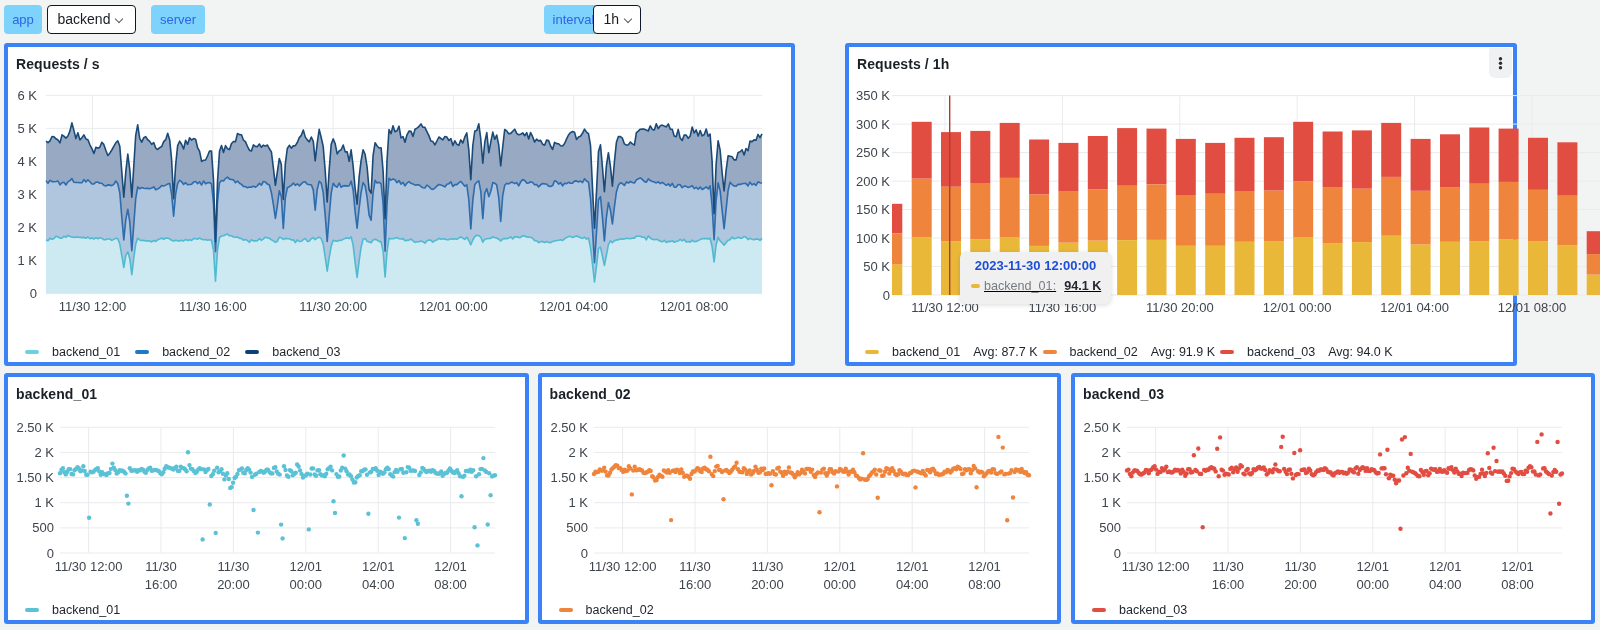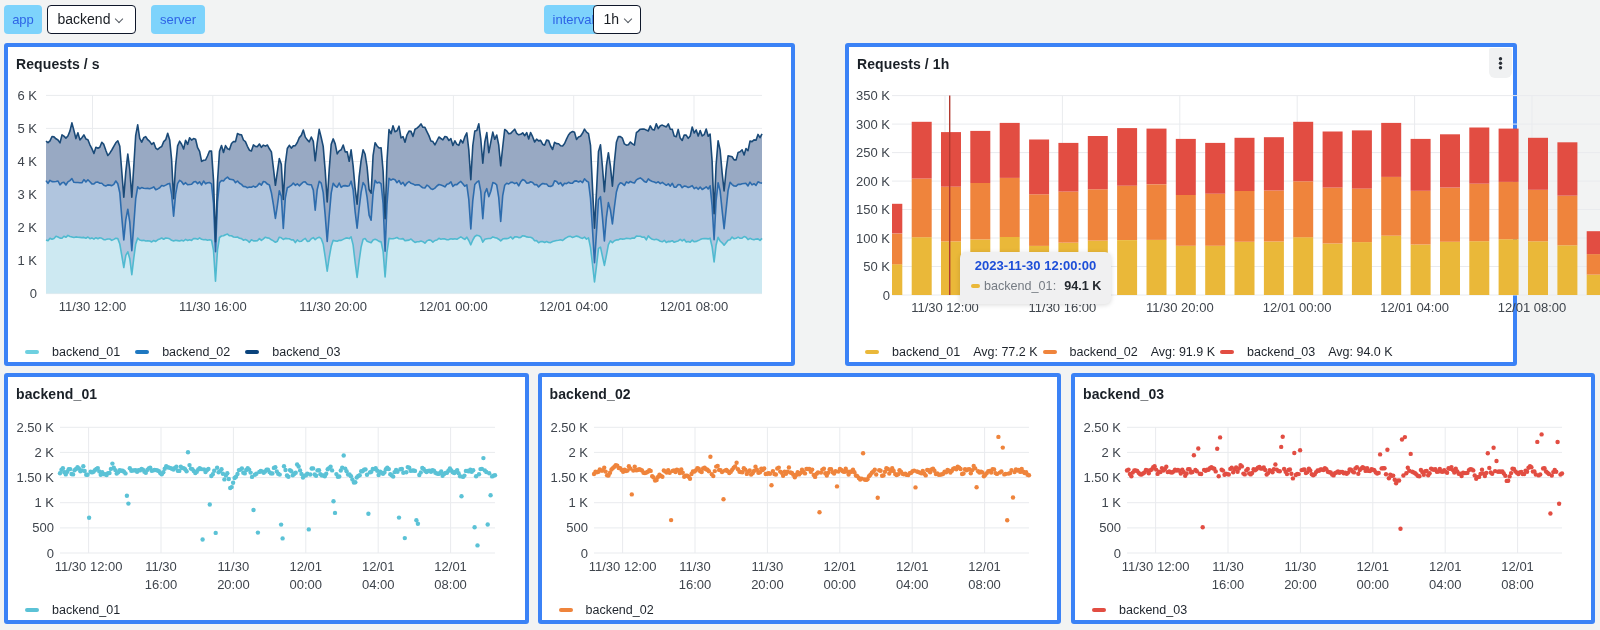--- a/index.html
+++ b/index.html
@@ -181,31 +181,31 @@
 <div style="position:absolute;right:1px;top:1px;width:23px;height:30px;background:#f0f1f2;border-radius:2px 2px 6px 6px;">
   <svg width="23" height="30">
         <circle cx="11.5" cy="10.8" r="1.7" fill="#2a2f36"></circle>
         <circle cx="11.5" cy="15.3" r="1.7" fill="#2a2f36"></circle>
         <circle cx="11.5" cy="19.8" r="1.7" fill="#2a2f36"></circle>
       </svg>
 </div>
 <div class="leg" style="left:16px;top:298px;">
       <span class="sw" style="background:#EAB839;"></span>
       <span>backend_01</span>
-      <span style="margin-left:13px;margin-right:5px;">Avg: 77.2 K</span>
+      <span style="margin-left:13px;margin-right:5px;">Avg: 87.7 K</span>
       <span class="sw" style="background:#EF843C;"></span>
       <span>backend_02</span>
       <span style="margin-left:13px;margin-right:5px;">Avg: 91.9 K</span>
       <span class="sw" style="background:#E24D42;"></span>
       <span>backend_03</span>
       <span style="margin-left:13px;text-align:right;">Avg: 94.0 K</span>
     </div>
 <div style="position:absolute;left:111px;top:205px;width:151px;height:52px;background:#f0f0f1;border-radius:6px;box-shadow:0 1px 5px rgba(0,0,0,0.15);">
   <div style="text-align:center;font-size:13px;font-weight:700;color:#1d4ed8;margin-top:6px;">2023-11-30 12:00:00</div>
-  <div style="display:flex;align-items:center;margin-top:6px;margin-left:11px;font-size:12.6px;">
+  <div style="display:flex;align-items:center;margin-top:6px;margin-left:11px;font-size:12.6px;text-decoration:underline;">
     <span style="width:9px;height:3.5px;border-radius:2px;background:#EAB839;margin-right:4px;"></span>
     <span style="color:#757b83;">backend_01:</span>
     <span style="font-weight:700;color:#24292f;margin-left:8px;">94.1 K</span>
   </div>
 </div>
 </div>
 
 <div class="panel" style="left:4px;top:373px;width:524.5px;height:251px;">
 <div class="ptitle">backend_01</div>
 <svg width="522" height="249" viewBox="0 0 522 249">

